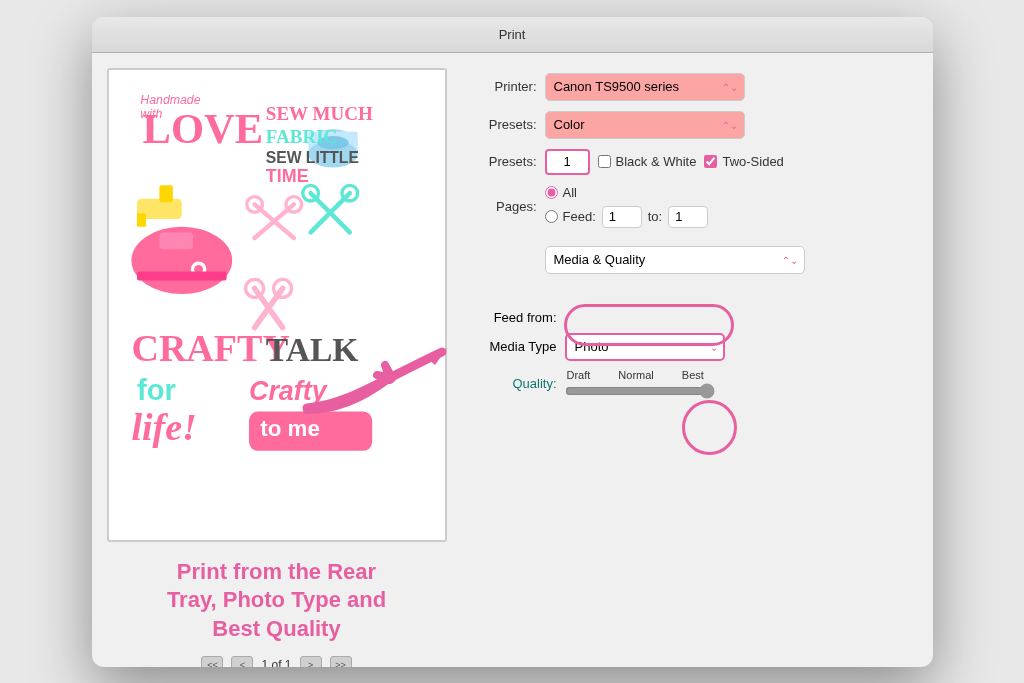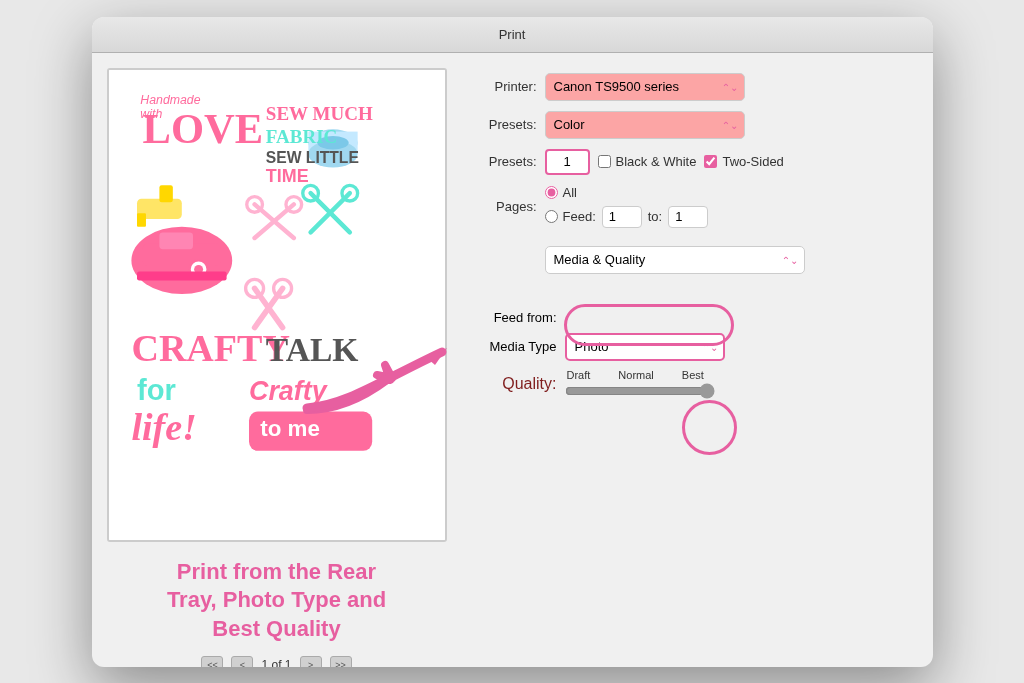--- a/index.html
+++ b/index.html
@@ -244,22 +244,22 @@
       border: 2.5px solid #e75fa0 !important;
       border-radius: 5px;
     }
     .quality-row {
       display: flex;
       align-items: center;
       gap: 8px;
       margin-top: 6px;
     }
     .quality-label {
-      font-size: 16px;
-      color: #7f1d1d;
+      font-size: 13px;
+      color: #0f766e;
       min-width: 90px;
       text-align: right;
     }
     .quality-slider-container {
       display: flex;
       flex-direction: column;
       gap: 2px;
     }
     .quality-labels {
       display: flex;

